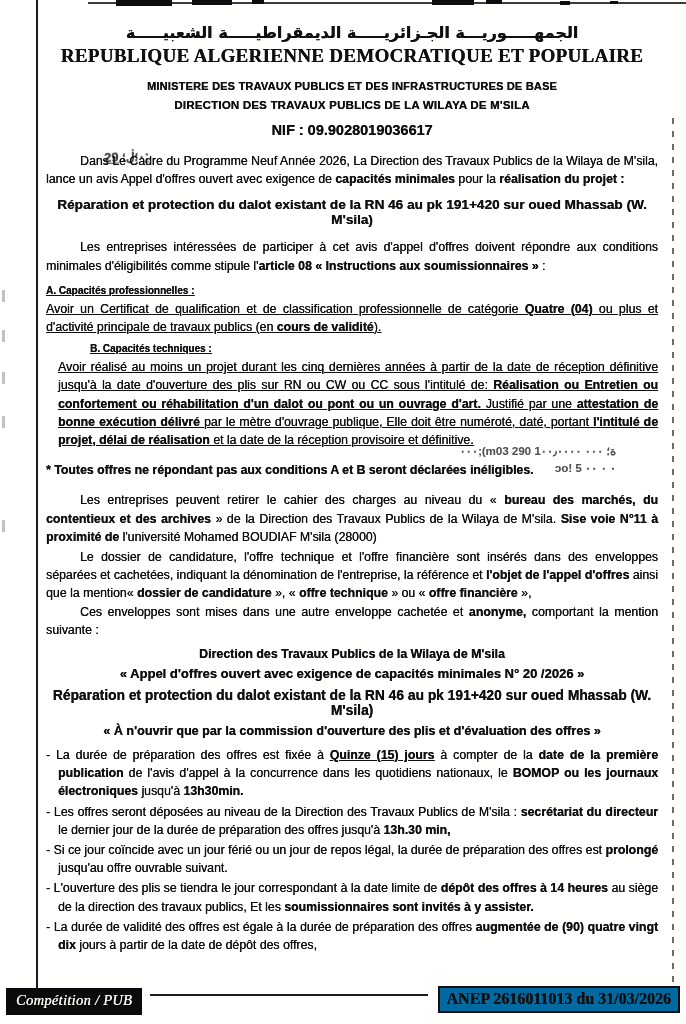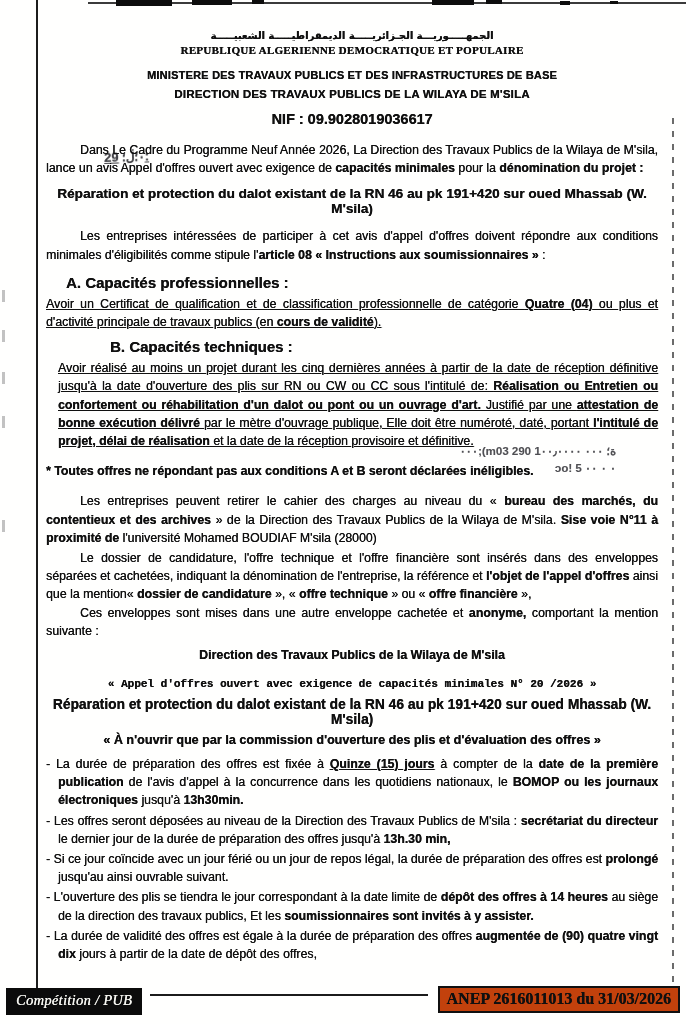--- a/index.html
+++ b/index.html
@@ -19,53 +19,53 @@
   .edge-dash { position:absolute; left:2px; width:3px; height:12px; background:#9a9a9a; opacity:.6; }
 
   .content { position:absolute; left:46px; right:28px; top:8px; }
 
   .c { text-align:center; }
   .j { text-align:justify; }
   .b { font-weight:bold; }
   .u { text-decoration:underline; }
 
   .arabic { direction:rtl; font-family:"DejaVu Sans", sans-serif; font-weight:bold;
-            font-size:10px; letter-spacing:.5px; margin-top:22px; }
-  .republic { font-family:"Liberation Serif", serif; font-weight:bold; font-size:11px;
+            font-size:16px; letter-spacing:.5px; margin-top:15px; }
+  .republic { font-family:"Liberation Serif", serif; font-weight:bold; font-size:19px;
               letter-spacing:.3px; margin-top:3px; }
   .ministry { font-weight:bold; font-size:11px; margin-top:13px; letter-spacing:.2px; }
   .direction { font-weight:bold; font-size:11.5px; margin-top:7px; letter-spacing:.2px; }
   .nif { font-weight:bold; font-size:14.5px; margin-top:11px; }
   .notice { font-weight:bold; font-size:11px; margin-top:9px; letter-spacing:.1px; }
 
   .para { font-size:12.3px; line-height:18.2px; margin-top:11px; }
   .para.indent > span:first-child { display:inline; }
   .para.indent { text-indent:34px; }
   .hang { text-indent:0; padding-left:12px; }
   .hang-first { text-indent:-12px; padding-left:12px; }
 
   .ptitle { font-weight:bold; font-size:13.6px; margin-top:9px; }
-  .sechead { font-weight:bold; font-size:15px; margin-top:10px;margin-left:20px; }
+  .sechead { font-weight:bold; font-size:10px; text-decoration:underline; margin-top:10px; }
   .nomargin { margin-top:4px;text-decoration:underline; }
 
   .mention { margin-top:8px; }
   .mention .m1 { font-weight:bold; font-size:12.4px; }
-  .mention .m2 { font-weight:bold; font-size:11px; margin-top:16px;font-family:Liberation Mono, monospace; }
+  .mention .m2 { font-weight:bold; font-size:13px; margin-top:5px; }
   .mention .m3 { font-weight:bold; font-size:13.8px; margin-top:7px; }
   .mention .m4 { font-weight:bold; font-size:12.6px; margin-top:6px; }
 
   .notes { margin-top:8px; }
   .notes .para { margin-top:2px; }
 
   .footer { position:absolute; left:0; right:0; bottom:6px; height:32px; }
   .footer-line { position:absolute; left:150px; right:258px; top:8px; height:2px; background:#1b1b1b; }
   .pub-box { position:absolute; left:6px; top:2px; background:#0b0b0b; color:#f5f5f0;
              font-family:"Liberation Serif", serif; font-style:italic; font-size:14.5px;
              padding:4px 10px 6px 10px; letter-spacing:.3px; }
-  .anep-box { position:absolute; right:6px; top:0; border:2.5px solid #101010; background:#c2410c;
+  .anep-box { position:absolute; right:6px; top:0; border:2.5px solid #101010; background:#0369a1;
               font-family:"Liberation Serif", serif; font-weight:bold; font-size:16px;
               padding:2px 7px 3px 7px; white-space:nowrap; }
 
   .stamp { position:absolute; left:58px; top:150px; color:rgba(55,55,60,.8);
            font-size:12px; font-weight:bold; filter:blur(.7px); transform:rotate(-2deg); }
   .stamp .num { text-decoration:underline; margin-left:46px; font-size:13px; }
   .stamp .squiggle { letter-spacing:2px; }
   .bleed { position:absolute; right:70px; top:443px; color:rgba(20,20,25,.5);
            font-weight:bold; font-size:11.5px; filter:blur(.5px); text-align:right; line-height:17px;margin-left:48px; }
 </style>
@@ -103,21 +103,21 @@
   </div>
 
   <div class="content">
 
     <div class="arabic c">الجمهـــــوريـــة الجـزائريـــــة الديمقراطيـــــة الشعبيـــــة</div>
     <div class="republic c">REPUBLIQUE ALGERIENNE DEMOCRATIQUE ET POPULAIRE</div>
     <div class="ministry c">MINISTERE DES TRAVAUX PUBLICS ET DES INFRASTRUCTURES DE BASE</div>
     <div class="direction c">DIRECTION DES TRAVAUX PUBLICS DE LA WILAYA DE M'SILA</div>
     <div class="nif c">NIF : 09.9028019036617</div>
 
-    <div class="para j indent" style="margin-top:14px;"><span>Dans Le Cadre du Programme Neuf Année 2026, La Direction des Travaux Publics de la Wilaya de M'sila, lance un avis Appel d'offres ouvert avec exigence de </span><span class="b">capacités minimales</span><span> pour la </span><span class="b">dénomination du projet :</span></div>
+    <div class="para j indent" style="margin-top:14px;"><span>Dans Le Cadre du Programme Neuf Année 2026, La Direction des Travaux Publics de la Wilaya de M'sila, lance un avis Appel d'offres ouvert avec exigence de </span><span class="b">capacités minimales</span><span> pour la </span><span class="b">réalisation du projet :</span></div>
 
     <div class="ptitle c">Réparation et protection du dalot existant de la RN 46 au pk 191+420 sur oued Mhassab (W. M'sila)</div>
 
     <div class="para j indent"><span>Les entreprises intéressées de participer à cet avis d'appel d'offres doivent répondre aux conditions minimales d'éligibilités comme stipule l'</span><span class="b">article 08 « Instructions aux soumissionnaires »</span><span> :</span></div>
 
     <div class="sechead">A. Capacités professionnelles :</div>
     <div class="para j nomargin"><span>Avoir un Certificat de qualification et de classification professionnelle de catégorie </span><span class="b">Quatre (04)</span><span> ou plus et d'activité principale de travaux publics (en </span><span class="b">cours de validité</span><span>).</span></div>
 
     <div class="sechead" style="margin-top:7px;padding-left:44px;">B. Capacités techniques :</div>
     <div class="para j nomargin hang"><span>Avoir réalisé au moins un projet durant les cinq dernières années à partir de la date de réception définitive jusqu'à la date d'ouverture des plis sur RN ou CW ou CC sous l'intitulé de: </span><span class="b">Réalisation ou Entretien ou confortement ou réhabilitation d'un dalot ou pont ou un ouvrage d'art.</span><span> Justifié par une </span><span class="b">attestation de bonne exécution délivré</span><span> par le mètre d'ouvrage publique, Elle doit être numéroté, daté, portant </span><span class="b">l'intitulé de projet, délai de réalisation</span><span> et la date de la réception provisoire et définitive.</span></div>
@@ -134,21 +134,21 @@
     <div class="mention c">
       <div class="m1">Direction des Travaux Publics de la Wilaya de M'sila</div>
       <div class="m2">« Appel d'offres ouvert avec exigence de capacités minimales N° 20 /2026 »</div>
       <div class="m3">Réparation et protection du dalot existant de la RN 46 au pk 191+420 sur oued Mhassab (W. M'sila)</div>
       <div class="m4">« À n'ouvrir que par la commission d'ouverture des plis et d'évaluation des offres »</div>
     </div>
 
     <div class="notes">
       <div class="para j hang-first"><span>- La durée de préparation des offres est fixée à </span><span class="b u">Quinze (15) jours</span><span>  à compter de la </span><span class="b">date de la première publication</span><span> de l'avis d'appel à la concurrence dans les quotidiens nationaux, le </span><span class="b">BOMOP ou les journaux électroniques</span><span> jusqu'à </span><span class="b">13h30min.</span></div>
       <div class="para j hang-first"><span>- Les offres seront déposées au niveau de la  Direction des Travaux Publics de M'sila : </span><span class="b">secrétariat  du directeur</span><span> le dernier jour de la durée de préparation des offres jusqu'à </span><span class="b">13h.30 min,</span></div>
-      <div class="para j hang-first"><span>- Si ce jour coïncide avec un jour férié ou un jour de repos légal, la durée de préparation des offres est </span><span class="b">prolongé</span><span> jusqu'au ainsi ouvrable suivant.</span></div>
+      <div class="para j hang-first"><span>- Si ce jour coïncide avec un jour férié ou un jour de repos légal, la durée de préparation des offres est </span><span class="b">prolongé</span><span> jusqu'au offre ouvrable suivant.</span></div>
       <div class="para j hang-first"><span>- L'ouverture des plis se tiendra le jour correspondant à la date limite de </span><span class="b">dépôt des offres à 14 heures</span><span>  au siège de la direction des travaux publics, Et les </span><span class="b">soumissionnaires sont invités à y assister.</span></div>
       <div class="para j hang-first"><span>- La durée de validité des offres est égale à la durée de préparation des offres </span><span class="b">augmentée de (90) quatre vingt dix</span><span> jours à partir de la date de dépôt des offres,</span></div>
     </div>
   </div>
 
   <div class="footer">
     <div class="footer-line"></div>
     <div class="pub-box">Compétition / PUB</div>
     <div class="anep-box">ANEP 2616011013 du 31/03/2026</div>
   </div>

